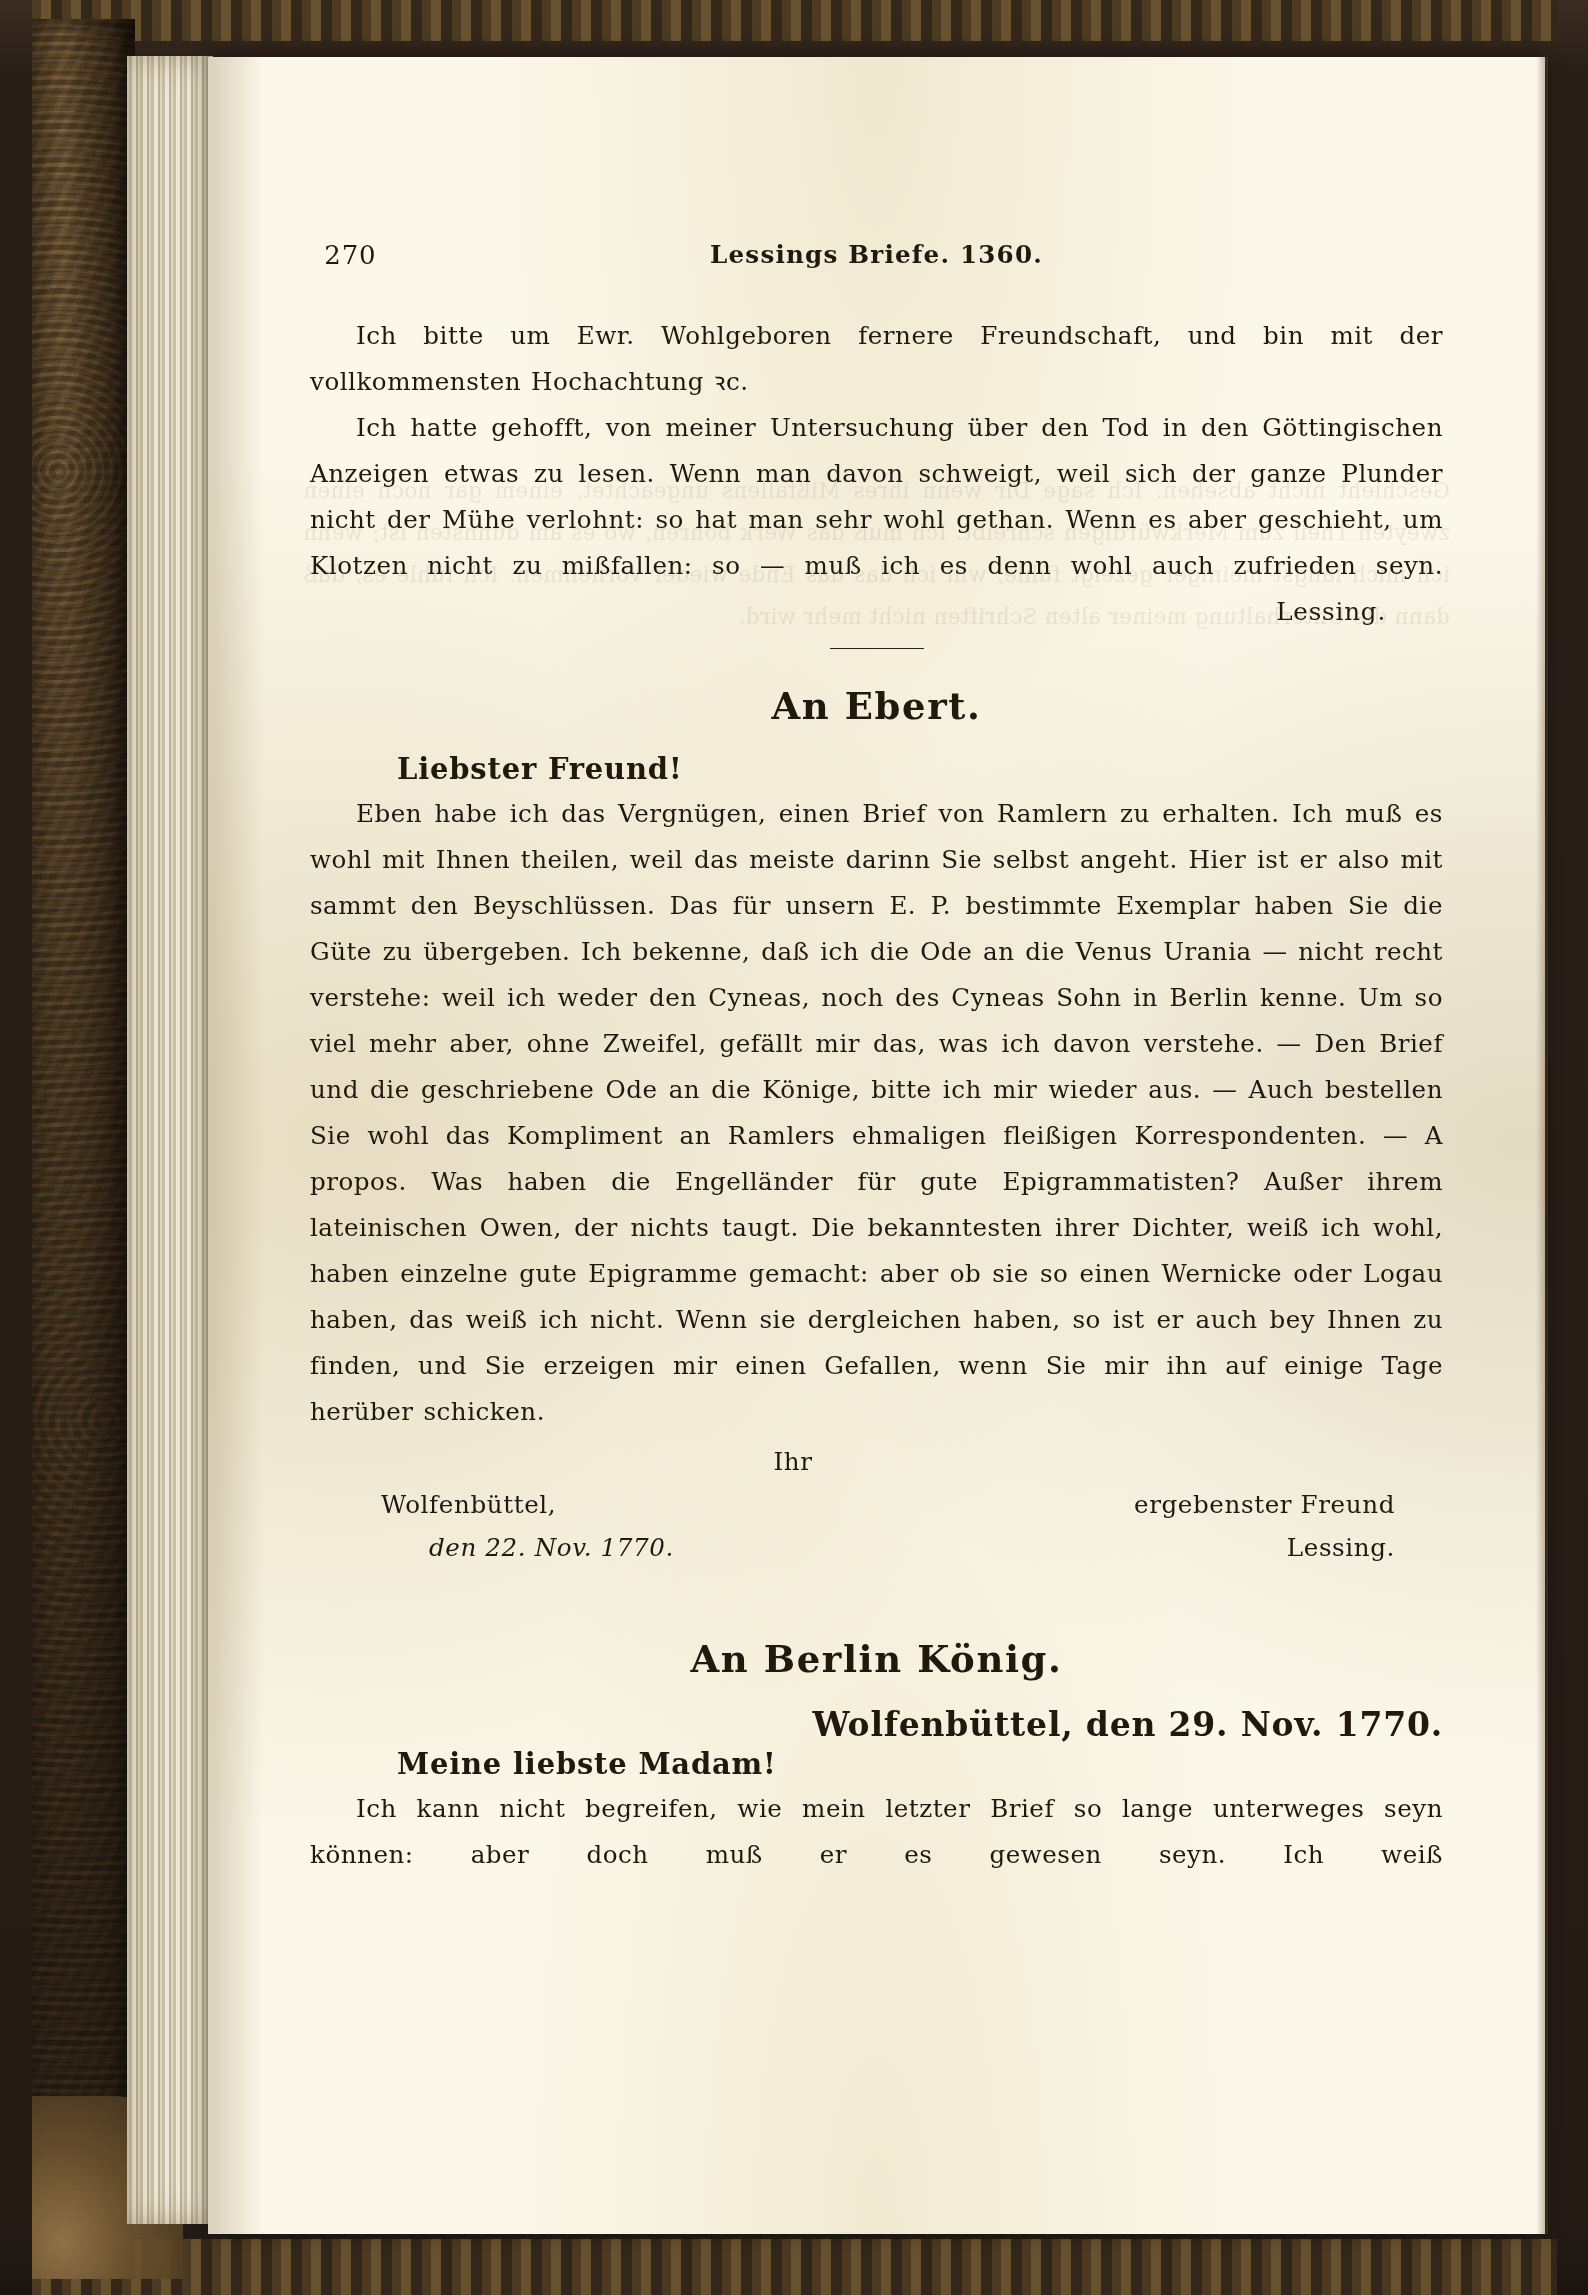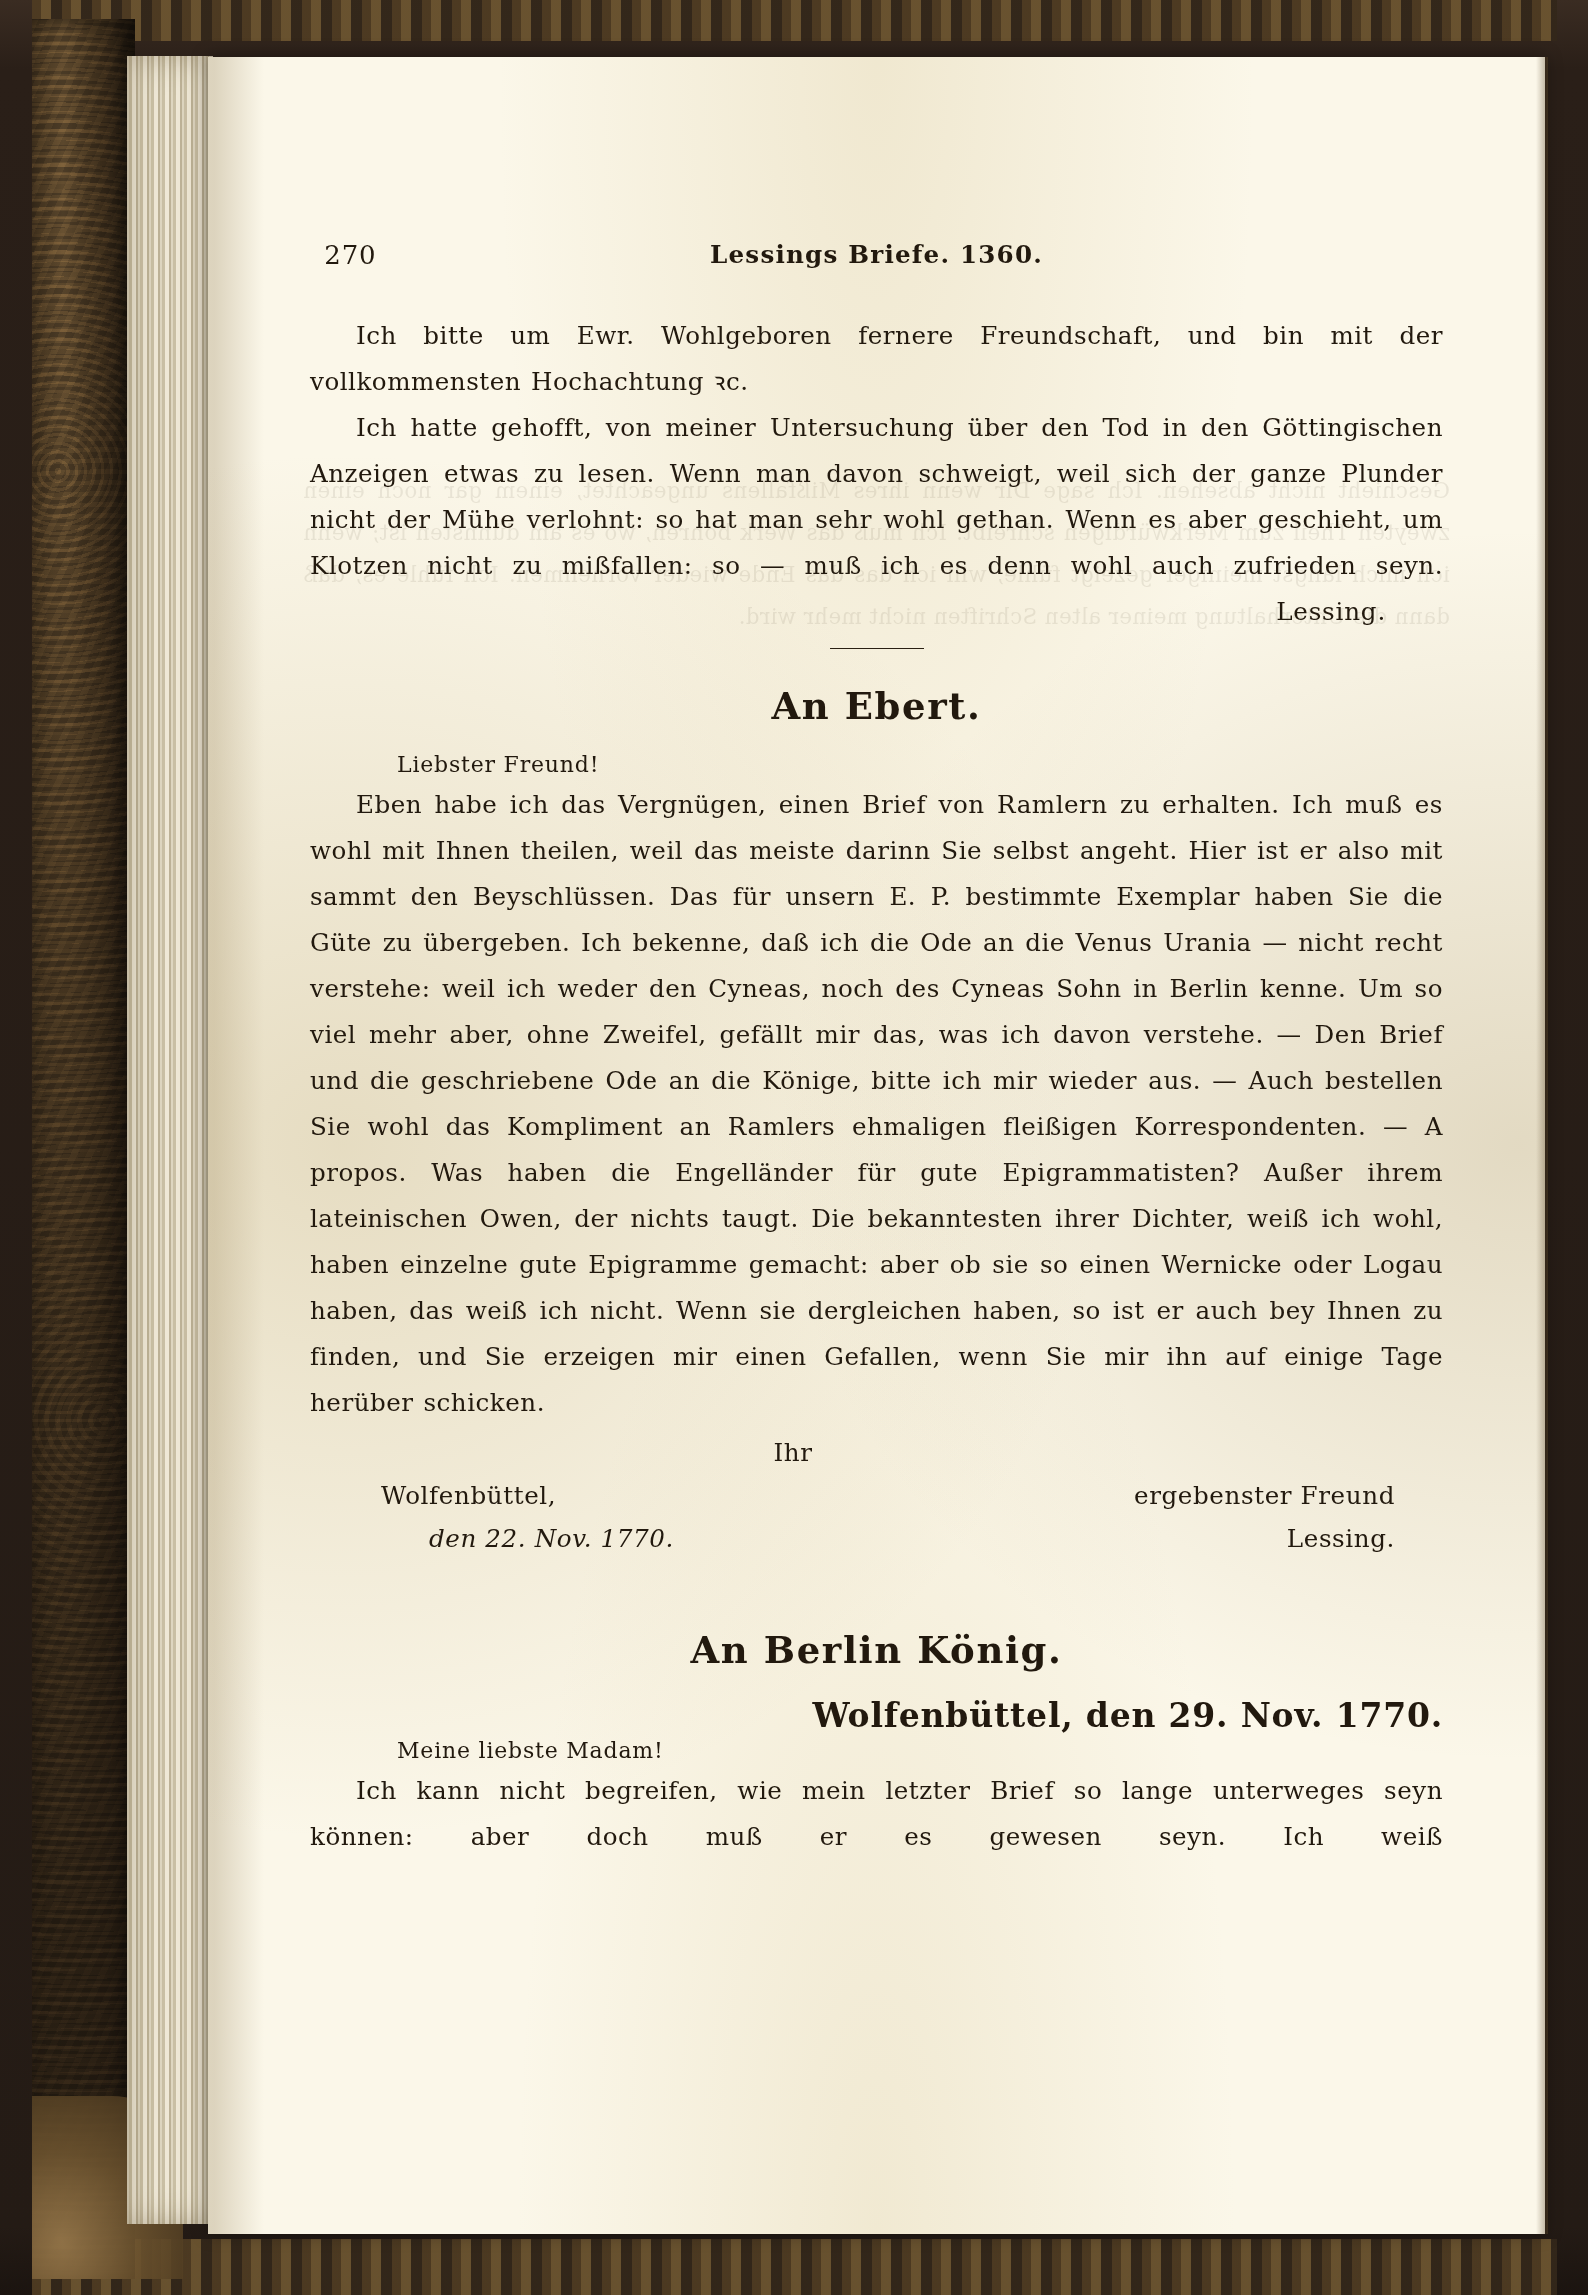--- a/index.html
+++ b/index.html
@@ -197,25 +197,25 @@
 
   .section-title {
     text-align: center;
     font-size: 37px;
     letter-spacing: 1.6px;
     margin: 35px 0 24px 0;
     font-weight: 600;
   }
 
   .salutation {
-    font-size: 22px;
+    font-size: 29px;
     letter-spacing: 0.8px;
     margin: 3.2px 0 4.8px 0;
     padding-left: 87px;
-    font-weight: 400;
+    font-weight: 700;
   }
 
   .dateline-right {
     text-align: right;
     font-size: 33px;
     letter-spacing: 0.8px;
     margin: 9.5px 0 1.6px 0;
     font-weight: 600;
   }
 

